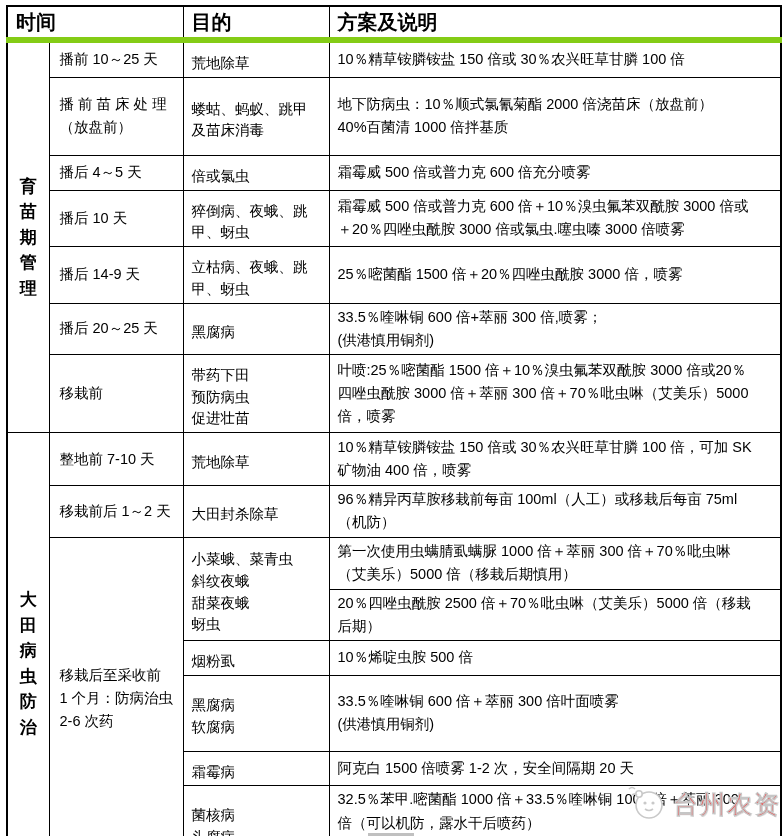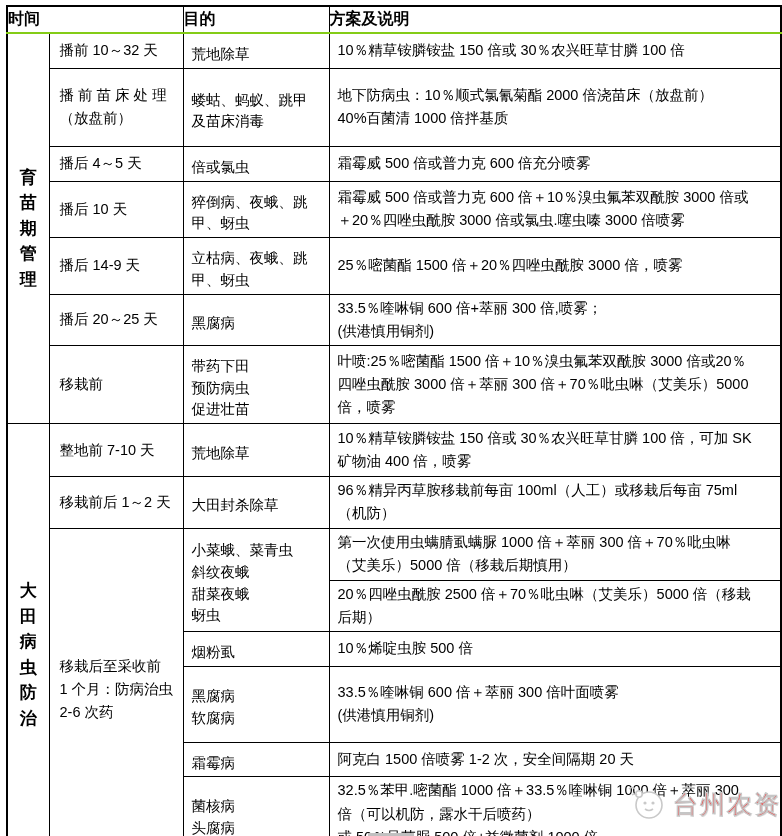--- a/index.html
+++ b/index.html
@@ -14,23 +14,23 @@
   }
   td,th{
     border:1px solid #000;
     vertical-align:middle;
     white-space:pre-line;
     overflow:hidden;
     font-size:14.5px;
     line-height:1.6;
   }
   thead th{
-    border-bottom:2px solid #84cc16;
-    font-size:16px;font-weight:bold;text-align:left;
-    padding:2px 0;line-height:1.3;white-space:nowrap;
+    border-bottom:6px solid #84cc16;
+    font-size:20px;font-weight:bold;text-align:left;
+    padding:2px 8px;line-height:1.3;white-space:nowrap;
   }
   td.group{
     text-align:center;font-weight:bold;font-size:17px;padding:0;
   }
   td.group .vstack{
     width:1.05em;margin:0 auto;word-break:break-all;line-height:1.5;text-align:center;
   }
   td.time{padding:2px 4px 2px 10px;}
   td.purpose{padding:10px 4px 2px 8px;line-height:1.5;}
   td.plan{padding:2px 6px 2px 8px;}
@@ -61,21 +61,21 @@
   <thead>
     <tr style="height:27px">
       <th colspan="2">时间</th>
       <th>目的</th>
       <th>方案及说明</th>
     </tr>
   </thead>
   <tbody>
     <tr style="height:29px">
       <td class="group" rowspan="7"><div class="vstack">育苗期管理</div></td>
-      <td class="time">播前 10～32 天</td>
+      <td class="time">播前 10～25 天</td>
       <td class="purpose">荒地除草</td>
       <td class="plan">10％精草铵膦铵盐 150 倍或 30％农兴旺草甘膦 100 倍</td>
     </tr>
     <tr style="height:78px">
       <td class="time">播 前 苗 床 处 理
 （放盘前）</td>
       <td class="purpose">蝼蛄、蚂蚁、跳甲
 及苗床消毒</td>
       <td class="plan">地下防病虫：10％顺式氯氰菊酯 2000 倍浇苗床（放盘前）
 40%百菌清 1000 倍拌基质</td>

